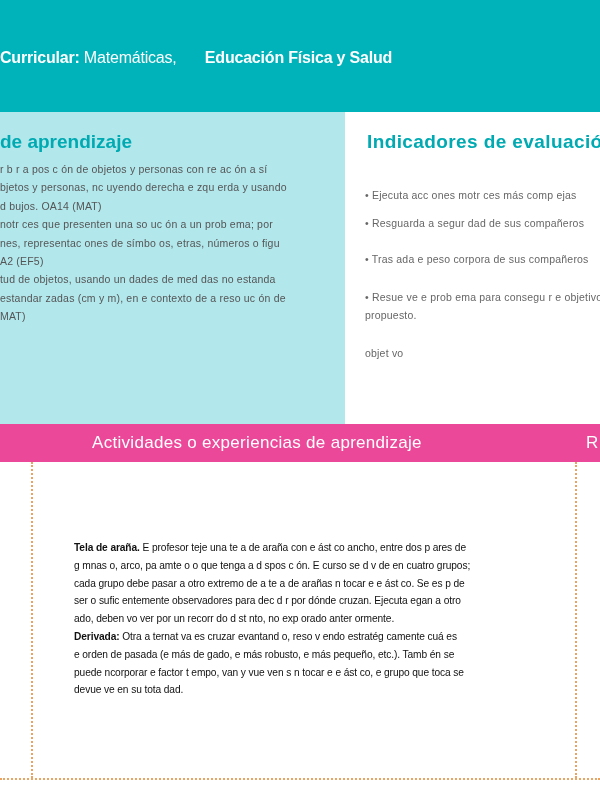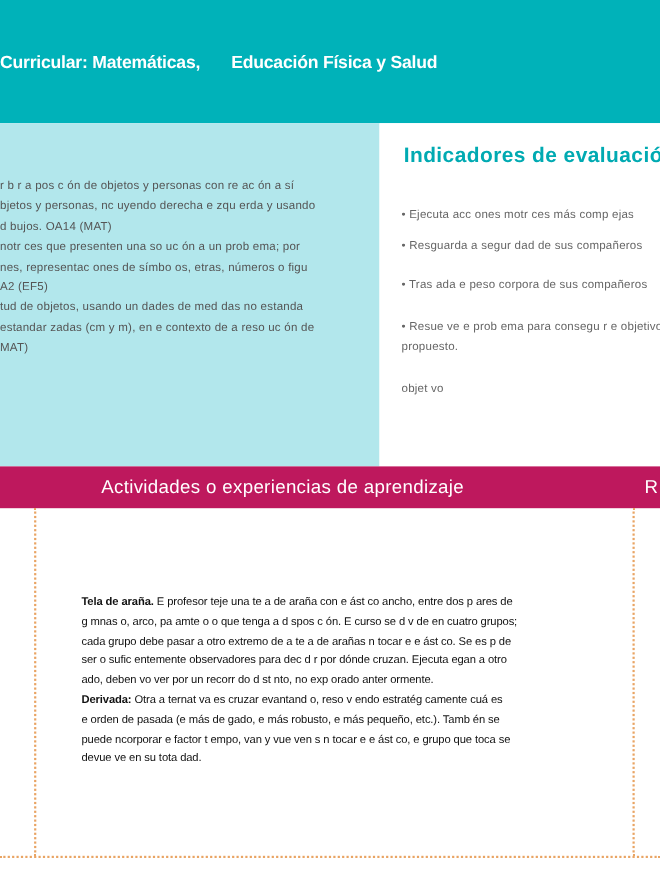--- a/index.html
+++ b/index.html
@@ -10,21 +10,21 @@
     }
     .header-band {
       position: absolute; left: 0; top: 0; width: 600px; height: 112px;
       background: #00b2b9;
     }
     .header-text {
       position: absolute; left: 0; top: 49px;
       font-size: 16px; color: #ffffff; white-space: nowrap; letter-spacing: -0.2px;
     }
     .header-text .lbl { font-weight: bold; }
-    .header-text .val1 { font-weight: bold; margin-top: 40px; }
+    .header-text .val1 { font-weight: normal; margin-top: 40px; }
     .header-text .val2 { font-weight: bold; margin-left: 24px; }
 
     .oa-panel {
       position: absolute; left: 0; top: 112px; width: 345px; height: 312px;
       background: #b2e7ec;
     }
     .oa-title {
       position: absolute; left: 0; top: 19px;
       font-size: 19px; font-weight: bold; color: #00aab2; white-space: nowrap;
     }
@@ -50,21 +50,21 @@
     .ind-item { white-space: nowrap; overflow: hidden; margin-top: 25px; }
     .ind-item + .ind-item { margin-top: 15px; }
     .ind-item.i1 { position: absolute; top: 0; }
     .ind-item.i2 { position: absolute; top: 38px; }
     .ind-item.i3 { position: absolute; top: 74px; }
     .ind-item.i4 { position: absolute; top: 112px; }
     .ind-item.i5 { position: absolute; top: 168px; }
 
     .act-band {
       position: absolute; left: 0; top: 424px; width: 600px; height: 38px;
-      background: #be185d;
+      background: #ec4899;
     }
     .act-title {
       position: absolute; left: 92px; top: 9px;
       font-size: 17px; color: #ffffff; white-space: nowrap; letter-spacing: 0.3px;
     }
     .act-right {
       position: absolute; left: 586px; top: 9px;
       font-size: 17px; color: #ffffff; white-space: nowrap;
     }
 
@@ -85,20 +85,21 @@
 </head>
 <body>
 
 <div class="header-band">
   <div class="header-text">
     <span class="lbl">Curricular:</span><span class="val1"> Matemáticas, </span><span class="val2">Educación Física y Salud</span>
   </div>
 </div>
 
 <div class="oa-panel">
+  <div class="oa-title">de aprendizaje</div>
   <div class="oa-lines">
     <div>r b r a pos c ón de objetos y personas con re ac ón a sí</div>
     <div>bjetos y personas,  nc uyendo derecha e zqu erda y usando</div>
     <div> d bujos. OA14 (MAT)</div>
     <div>notr ces que presenten una so uc ón a un prob ema; por</div>
     <div>nes, representac ones de símbo os,  etras, números o figu</div>
     <div>A2 (EF5)</div>
     <div>tud de objetos, usando un dades de med das no estanda</div>
     <div>estandar zadas (cm y m), en e  contexto de  a reso uc ón de</div>
     <div>MAT)</div>

